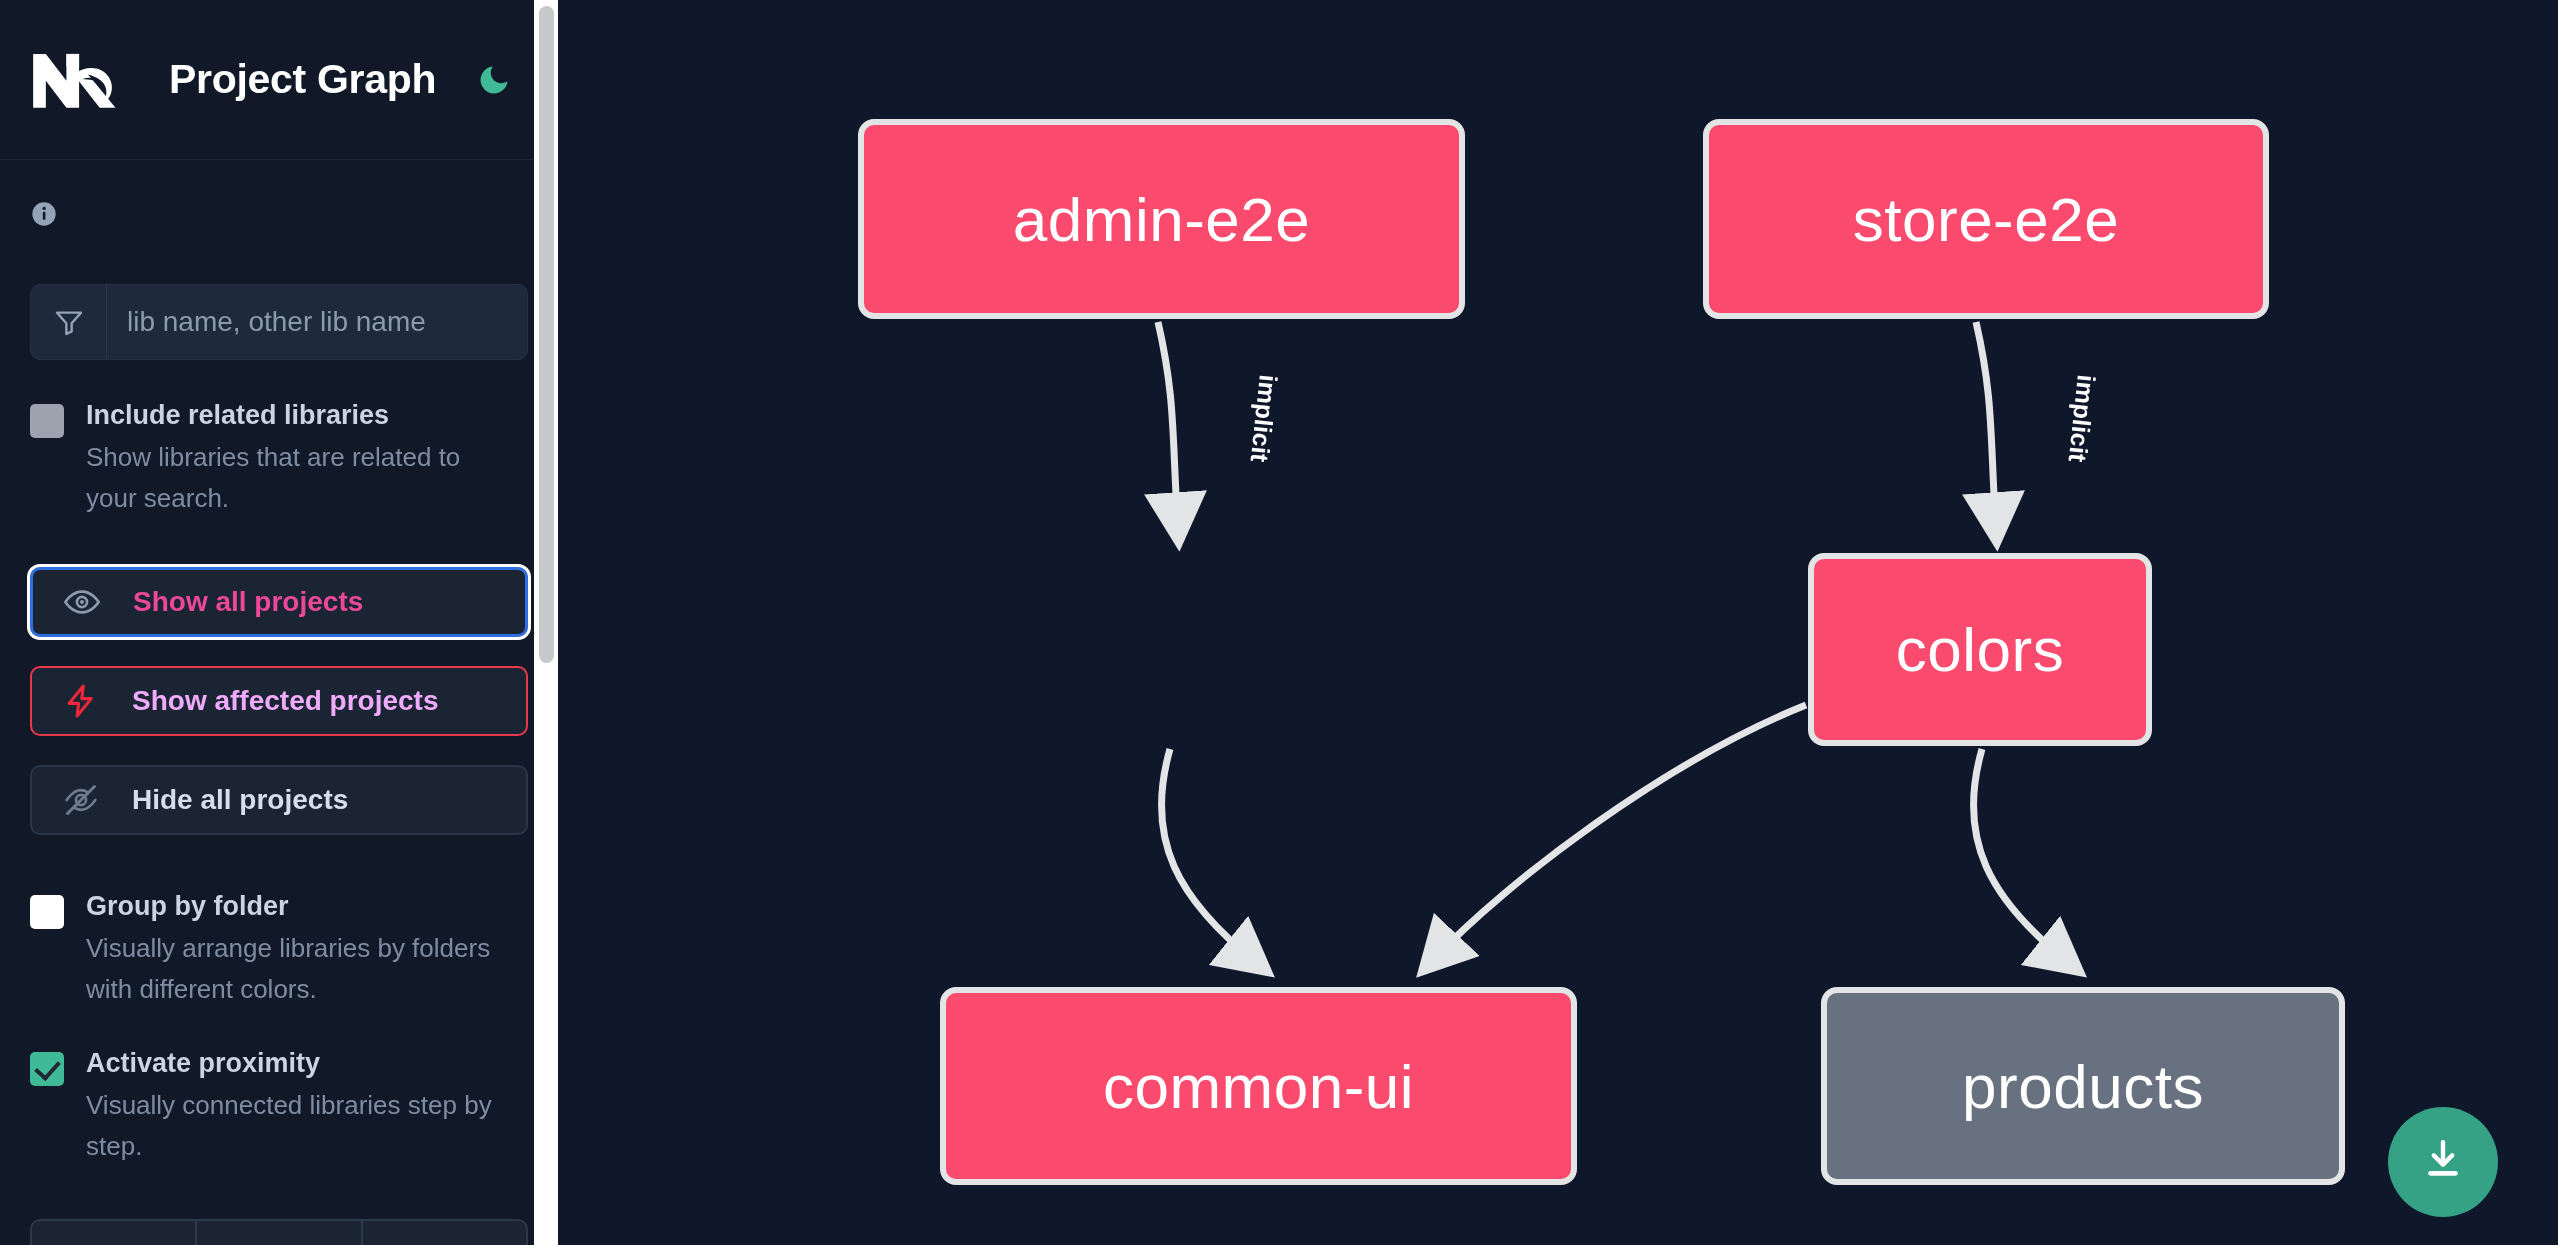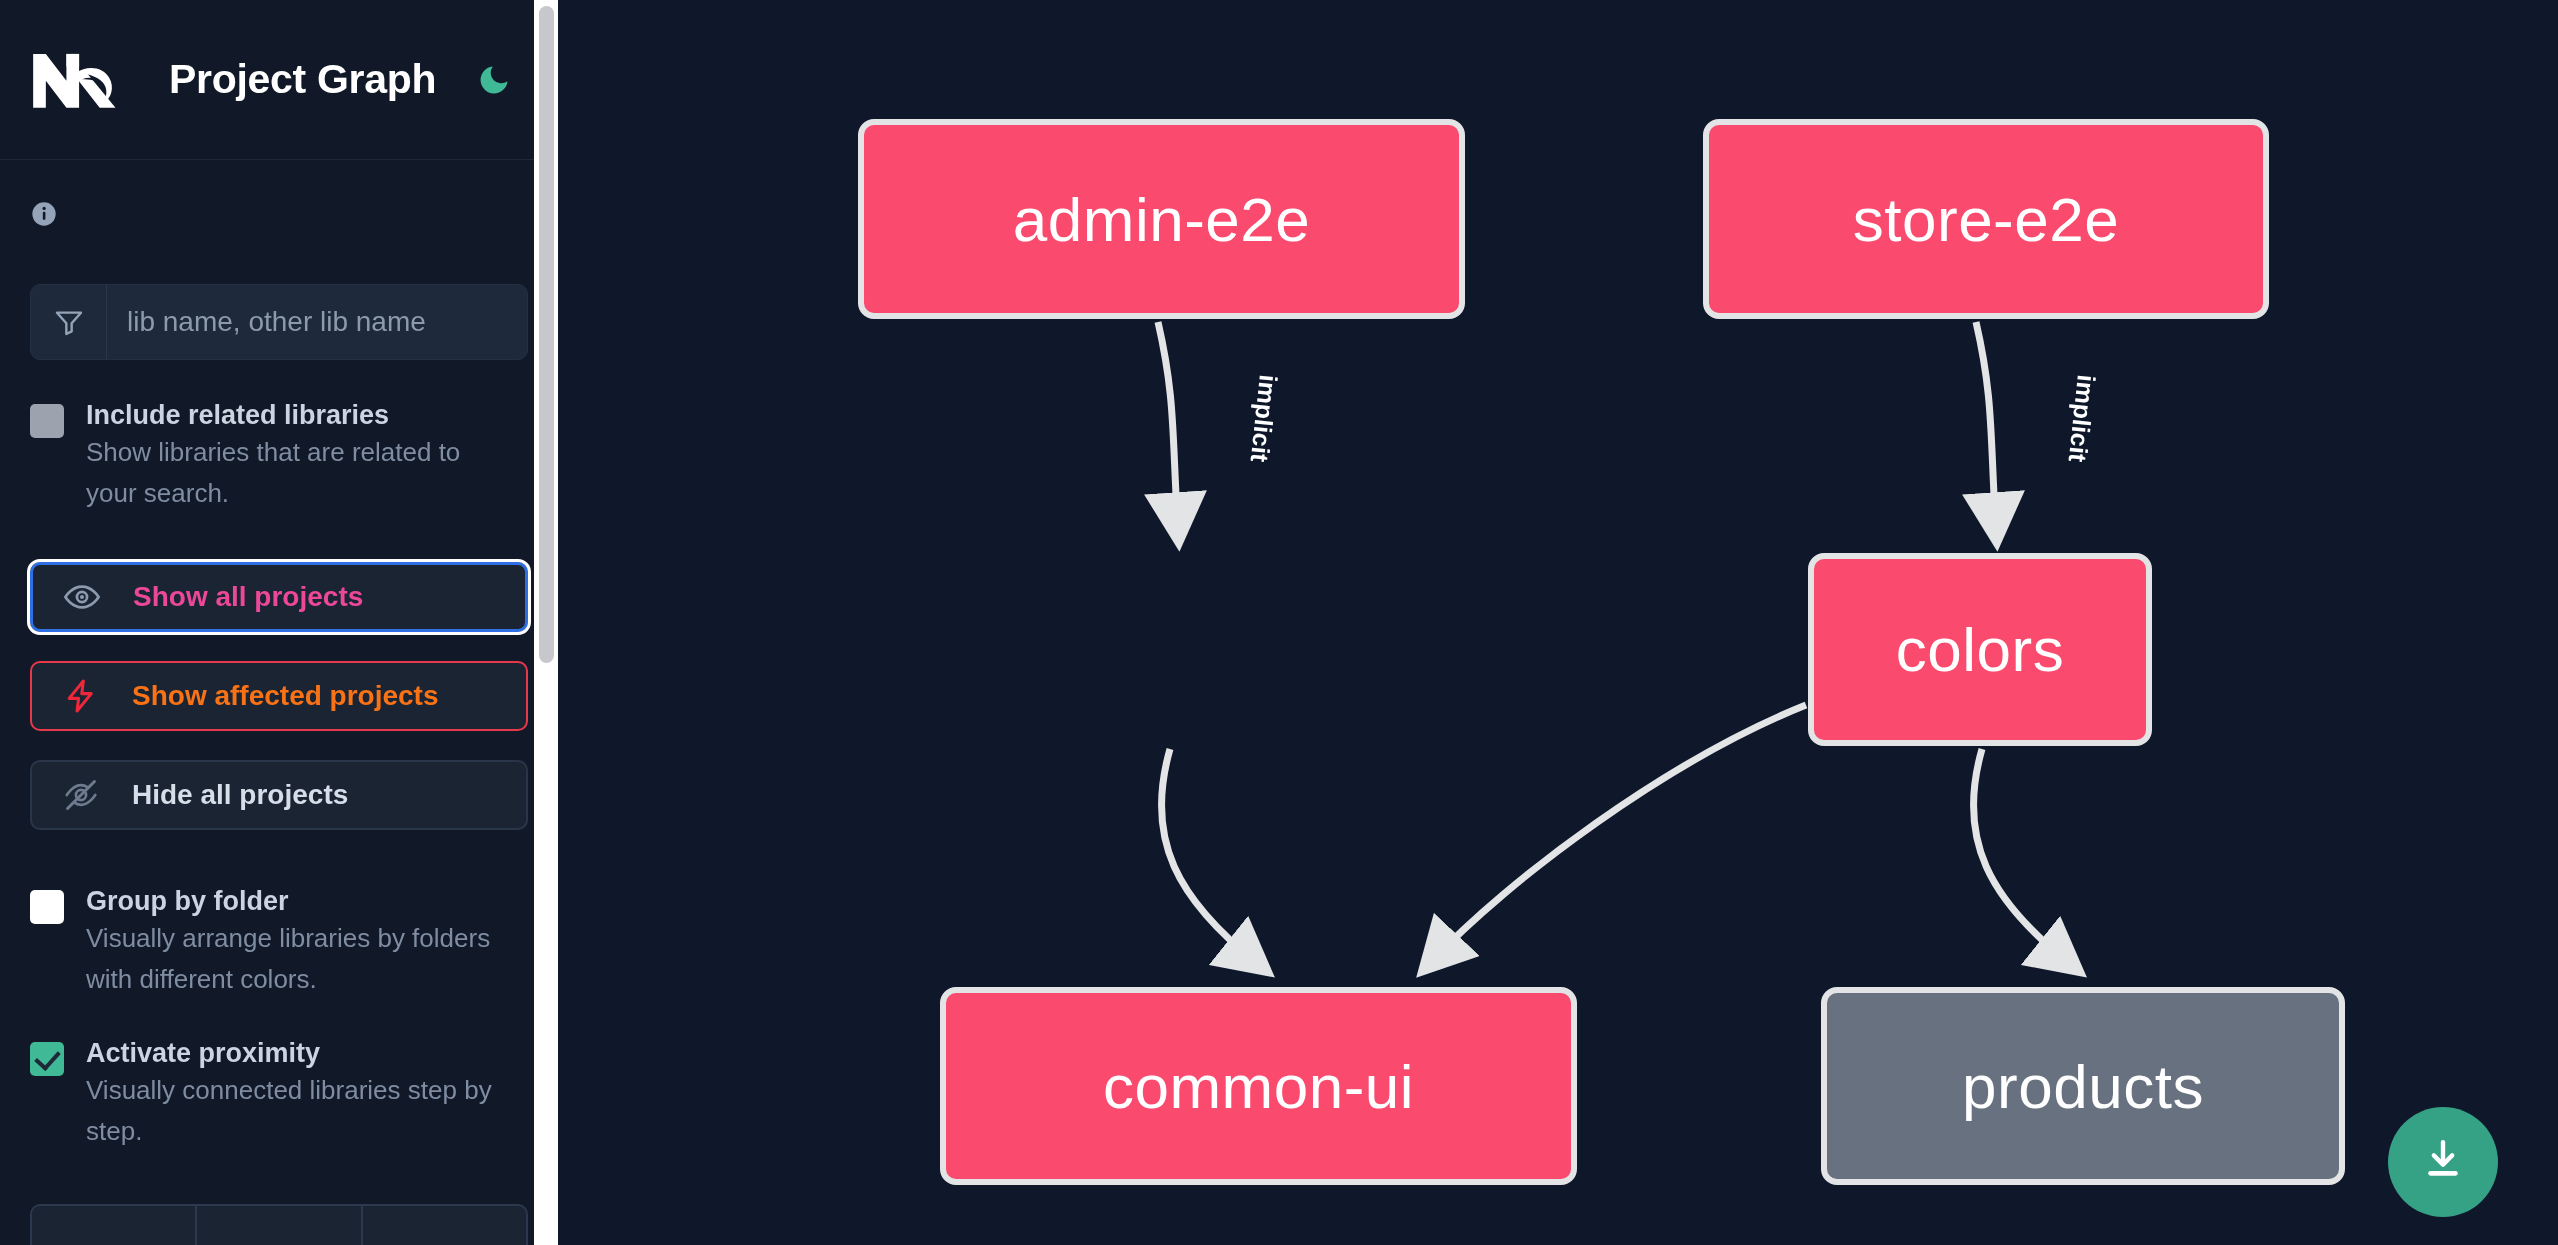--- a/index.html
+++ b/index.html
@@ -98,21 +98,21 @@
     border: solid #1F2937; border-width: 0 4px 4px 0;
     transform: rotate(42deg);
   }
   .check-texts { margin-left: 22px; }
   .check-label {
     color: #CBD5E1; font-size: 27px; font-weight: 700;
     line-height: 34px;
   }
   .check-desc {
     color: #7F8DA3; font-size: 26px; line-height: 41px;
-    max-width: 430px;
+    margin-top: 5px; max-width: 430px;
   }
 
   .btn {
     margin: 0 30px;
     height: 70px;
     display: flex; align-items: center;
     border-radius: 10px;
     background: #1B2433;
     cursor: pointer;
     padding-left: 30px;
@@ -125,21 +125,21 @@
     border: 3px solid #2F6FE4;
     outline: 3px solid #FFFFFF;
     outline-offset: 0px;
     color: #D6DEE9;
   }
   #btn-show-all .btn-lbl { color: #ec4899; }
   #btn-affected {
     margin-top: 29px;
     border: 2px solid #E8394A;
   }
-  #btn-affected .btn-lbl { color: #f97316; }
+  #btn-affected .btn-lbl { color: #f0abfc; }
   #btn-hide-all {
     margin-top: 29px;
     border: 2px solid #29364A;
   }
   #btn-hide-all .btn-lbl { color: #D6DEE9; }
 
   .segmented {
     margin: 52px 30px 0 30px;
     height: 70px;
     display: flex;

